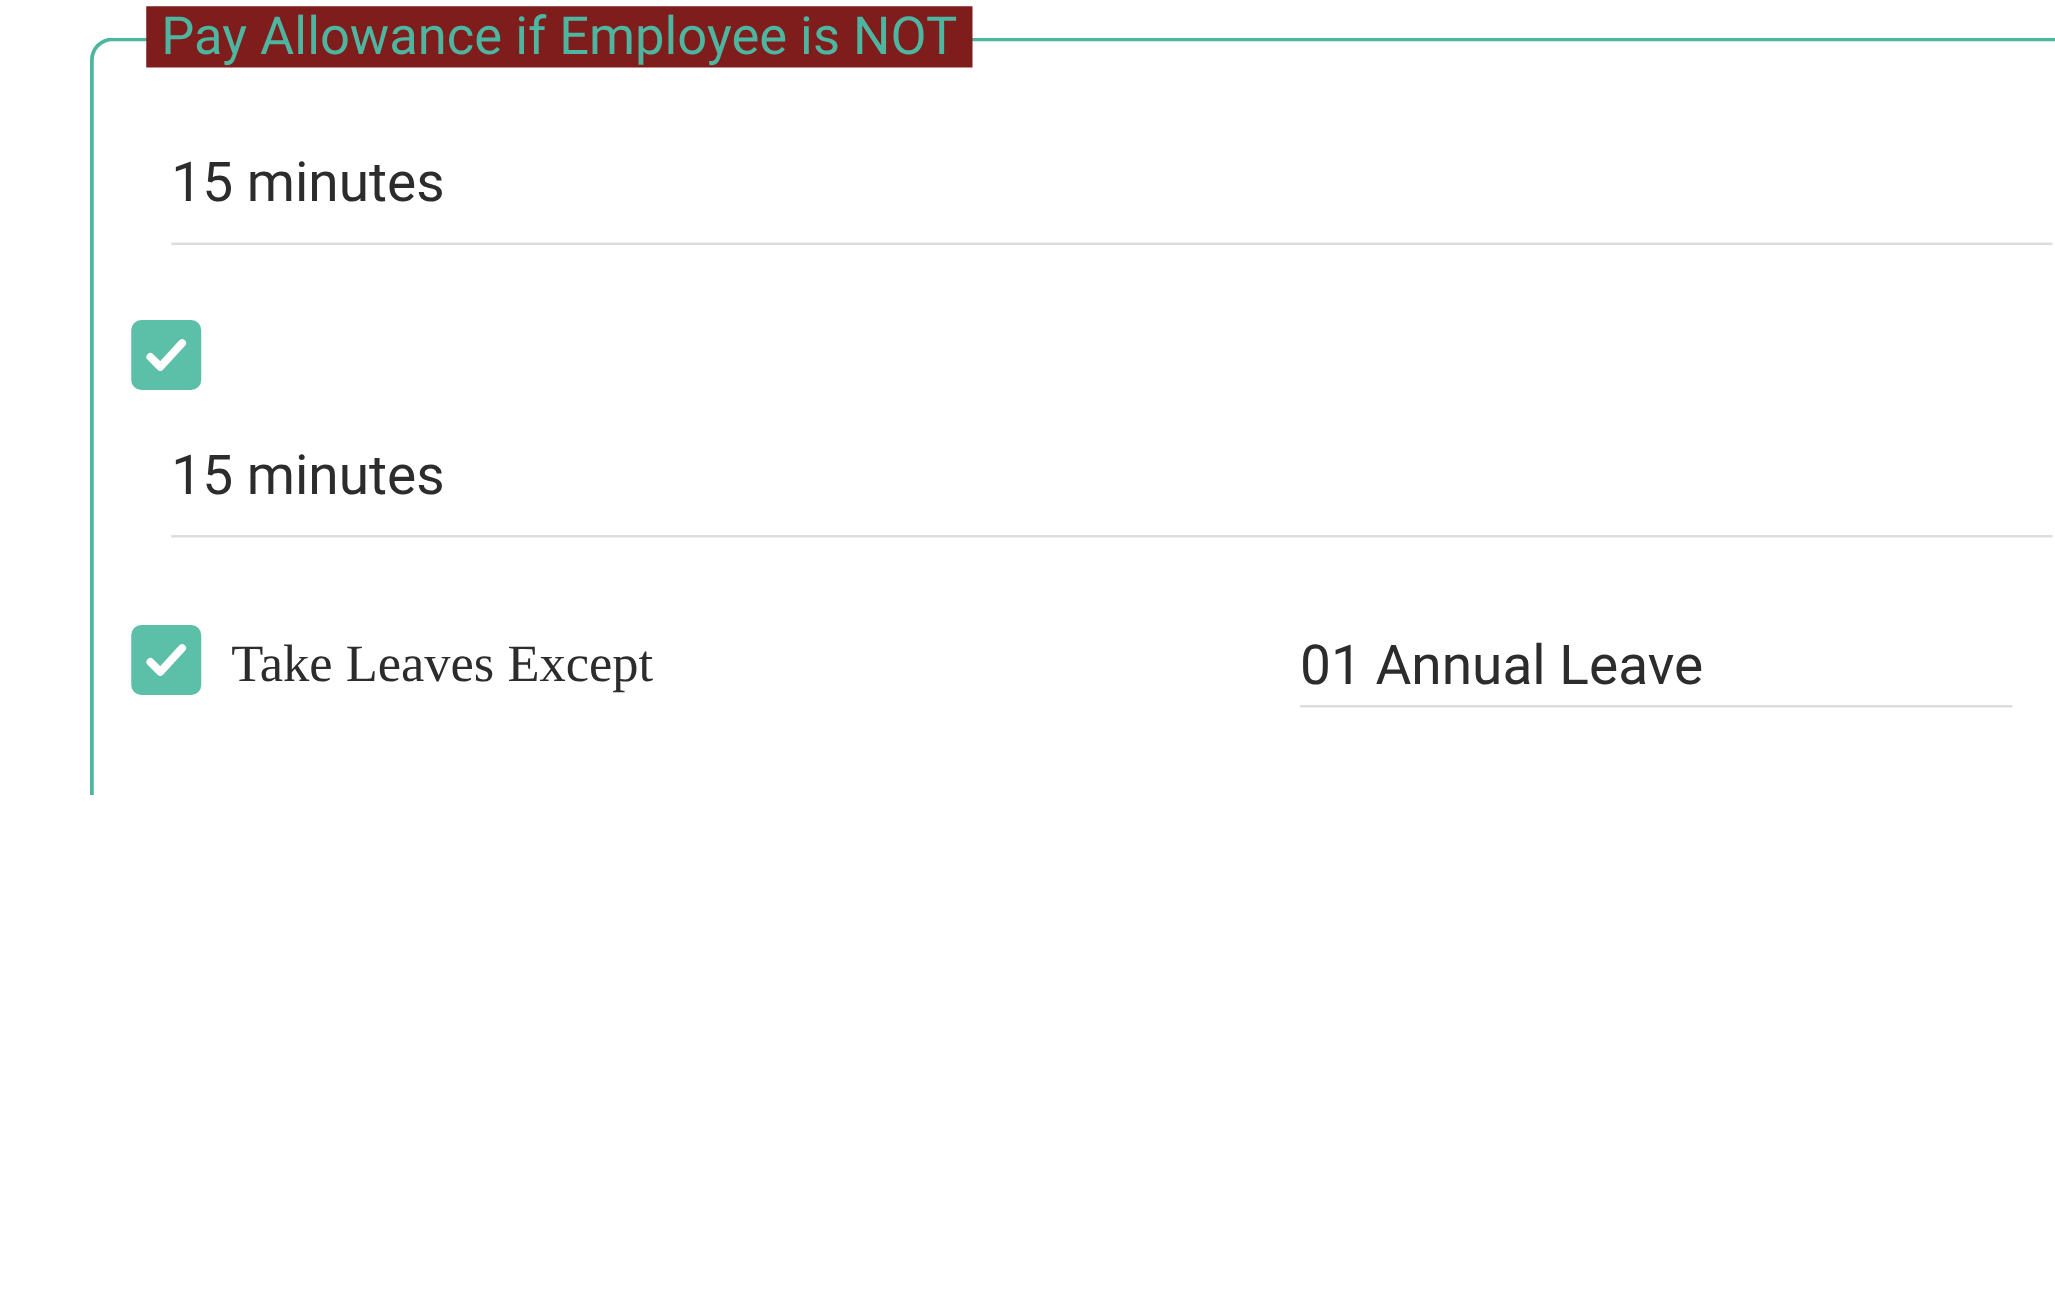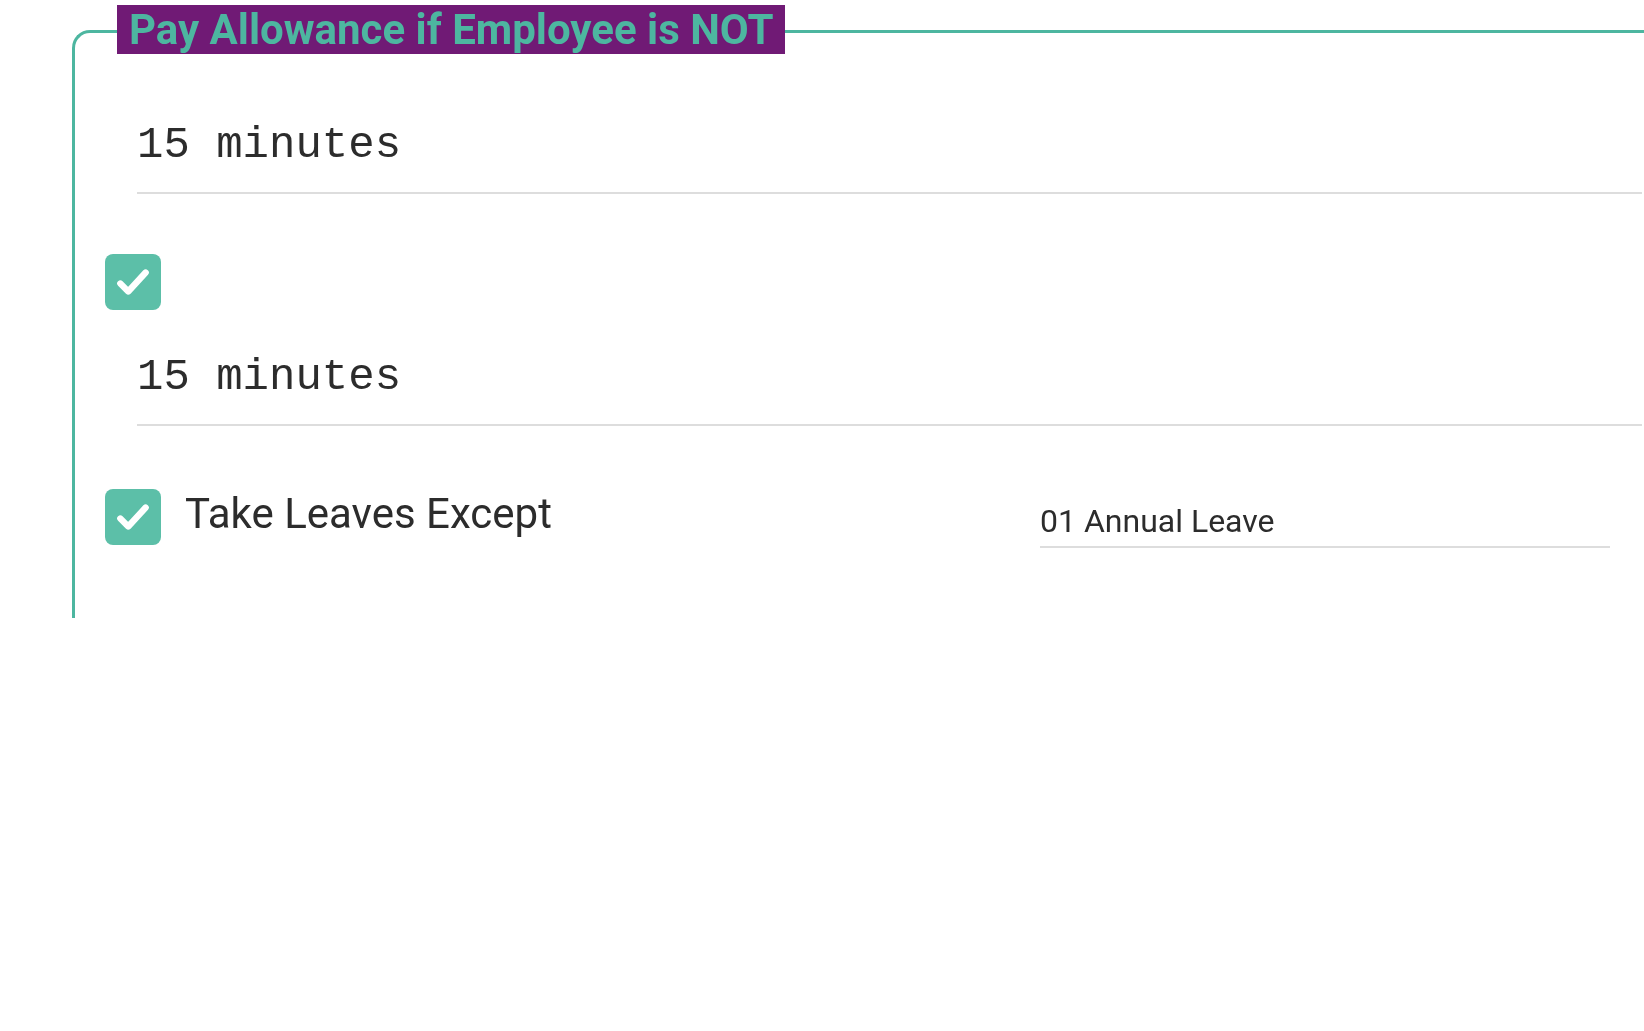--- a/index.html
+++ b/index.html
@@ -24,24 +24,24 @@
       margin-left: 72px;
       padding: 0 0 40px 30px;
       position: relative;
       border-top-left-radius: 18px;
     }
 
     .legend {
       position: absolute;
       top: -28px;
       left: 42px;
-      background: #701a75;
+      background: #7f1d1d;
       padding: 0 12px;
       font-size: 42px;
-      font-weight: 700;
+      font-weight: 400;
       color: #4db6a0;
       white-space: nowrap;
     }
 
     .content {
       padding-top: 75px;
     }
 
     .row {
       display: flex;
@@ -83,38 +83,38 @@
       margin-bottom: 60px;
       width: 1505px;
       border-bottom: 2px solid #dddddd;
       padding: 12px 0 22px 0;
     }
 
     .input-value {
       font-size: 44px;
       color: #2c2c2c;
       font-weight: 400;
-      font-family: Liberation Mono, monospace;
     }
 
     .row-with-input {
       display: flex;
       align-items: center;
       justify-content: space-between;
       width: 1535px;
       margin-bottom: 30px;
     }
 
     .left-group {
       display: flex;
-      align-items: flex-start;
+      align-items: flex-end;
+      font-family: Liberation Serif, serif;
     }
 
     .right-value {
-      font-size: 32px;
+      font-size: 44px;
       color: #2c2c2c;
       margin-right: 30px;
       border-bottom: 2px solid #dddddd;
       padding-bottom: 6px;
       min-width: 570px;
       text-align: left;
       margin-top: 16px;
     }
 
     .spacer-absent {

